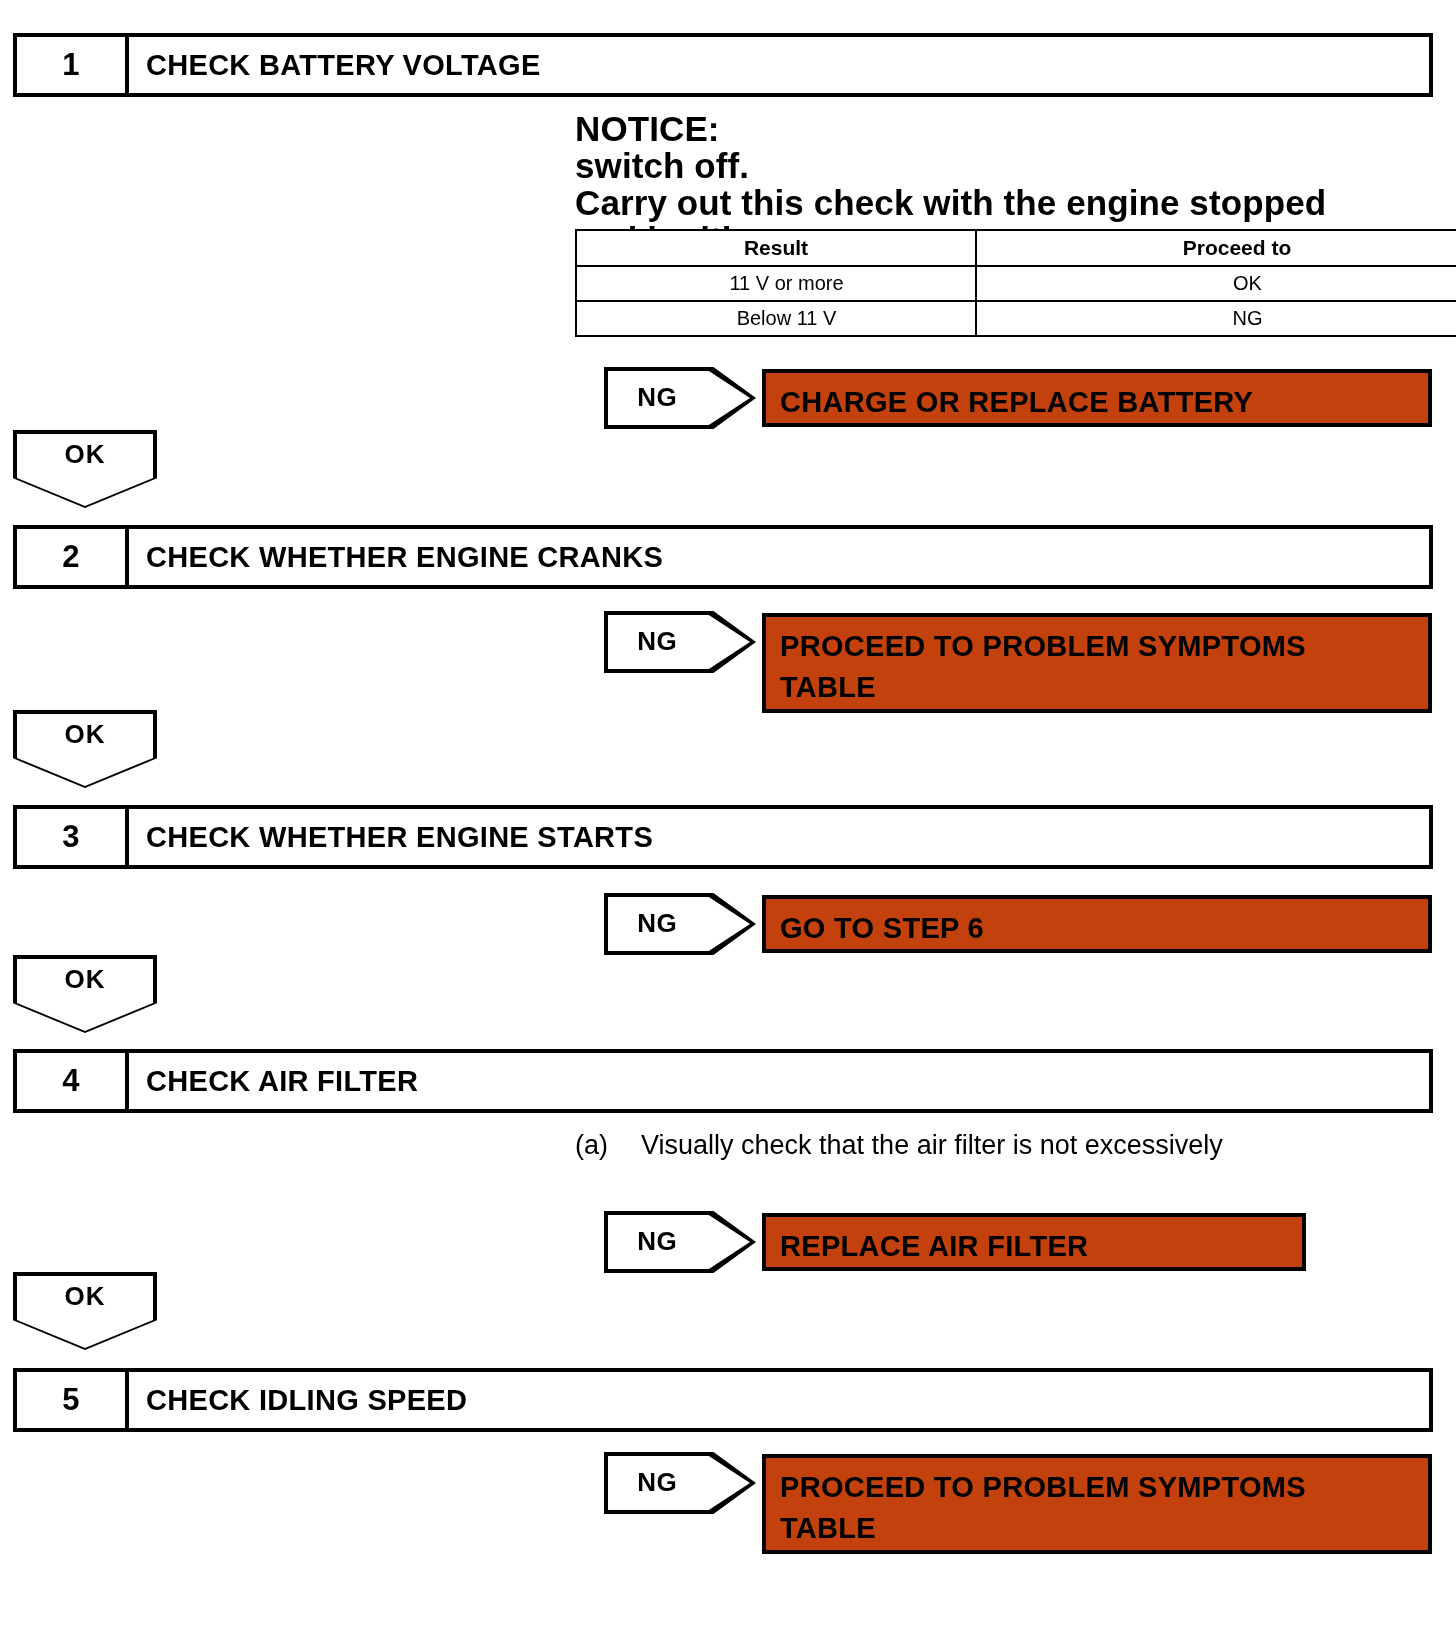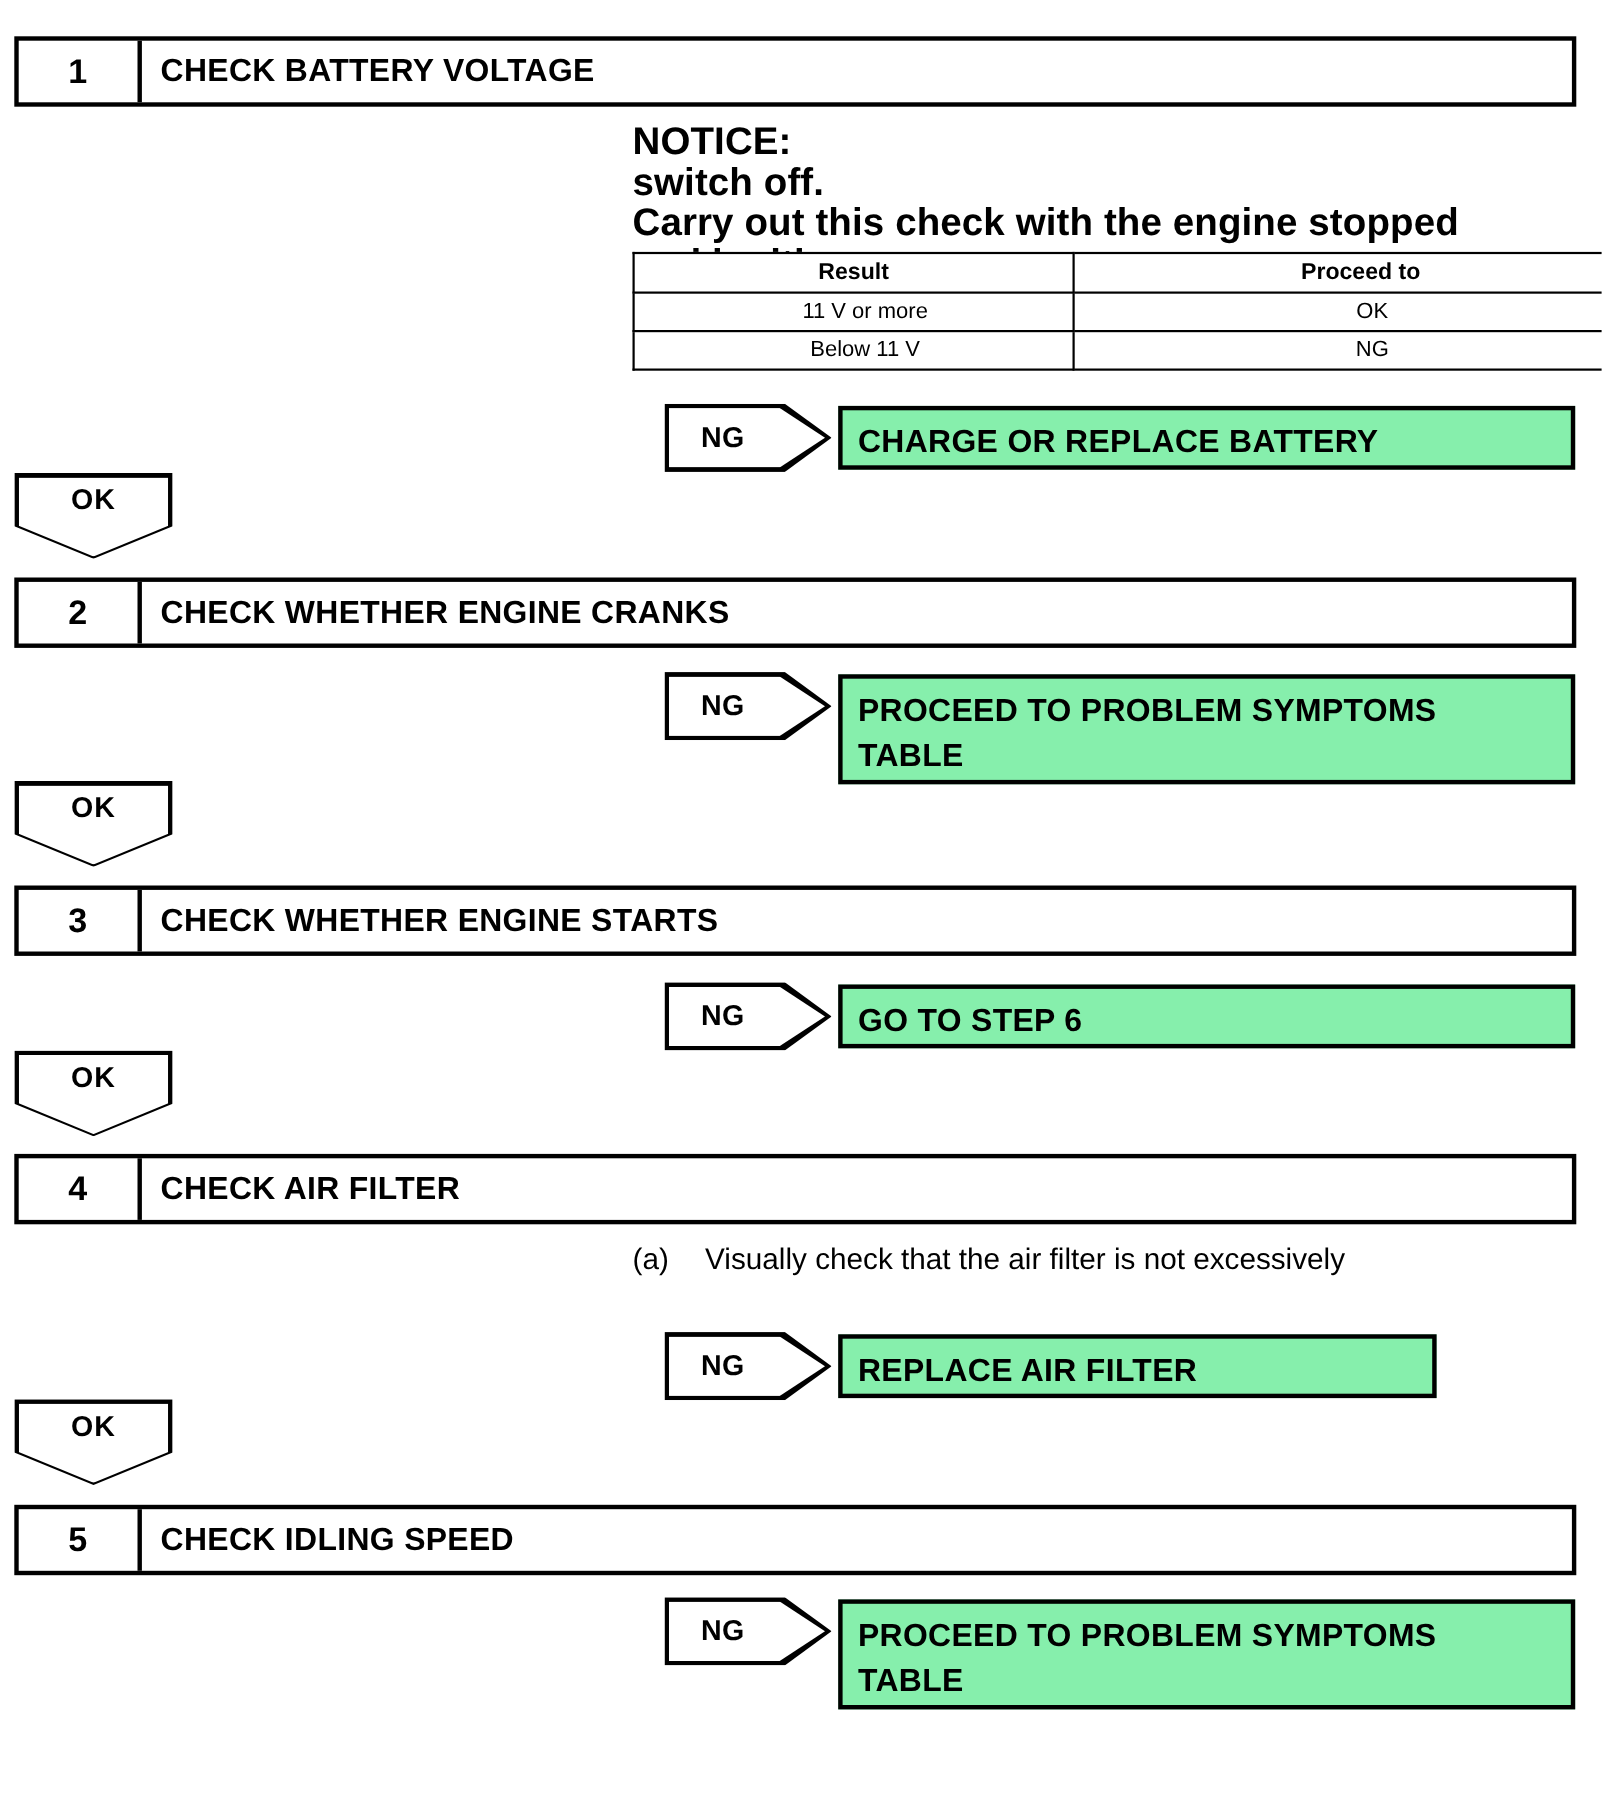--- a/index.html
+++ b/index.html
@@ -78,21 +78,21 @@
     text-align:center;
     font-size:26px;font-weight:bold;
     letter-spacing:0.5px;
     z-index:3;
   }
 
   
   .action-box{
     position:absolute;
     border:4px solid #000;
-    background:#86efac;
+    background:#c2410c;
     box-sizing:border-box;
     padding:9px 0 9px 14px;
     font-size:29px;font-weight:bold;
     line-height:41px;
     letter-spacing:0.3px;
   }
 
   
   .notice{
     position:absolute;

